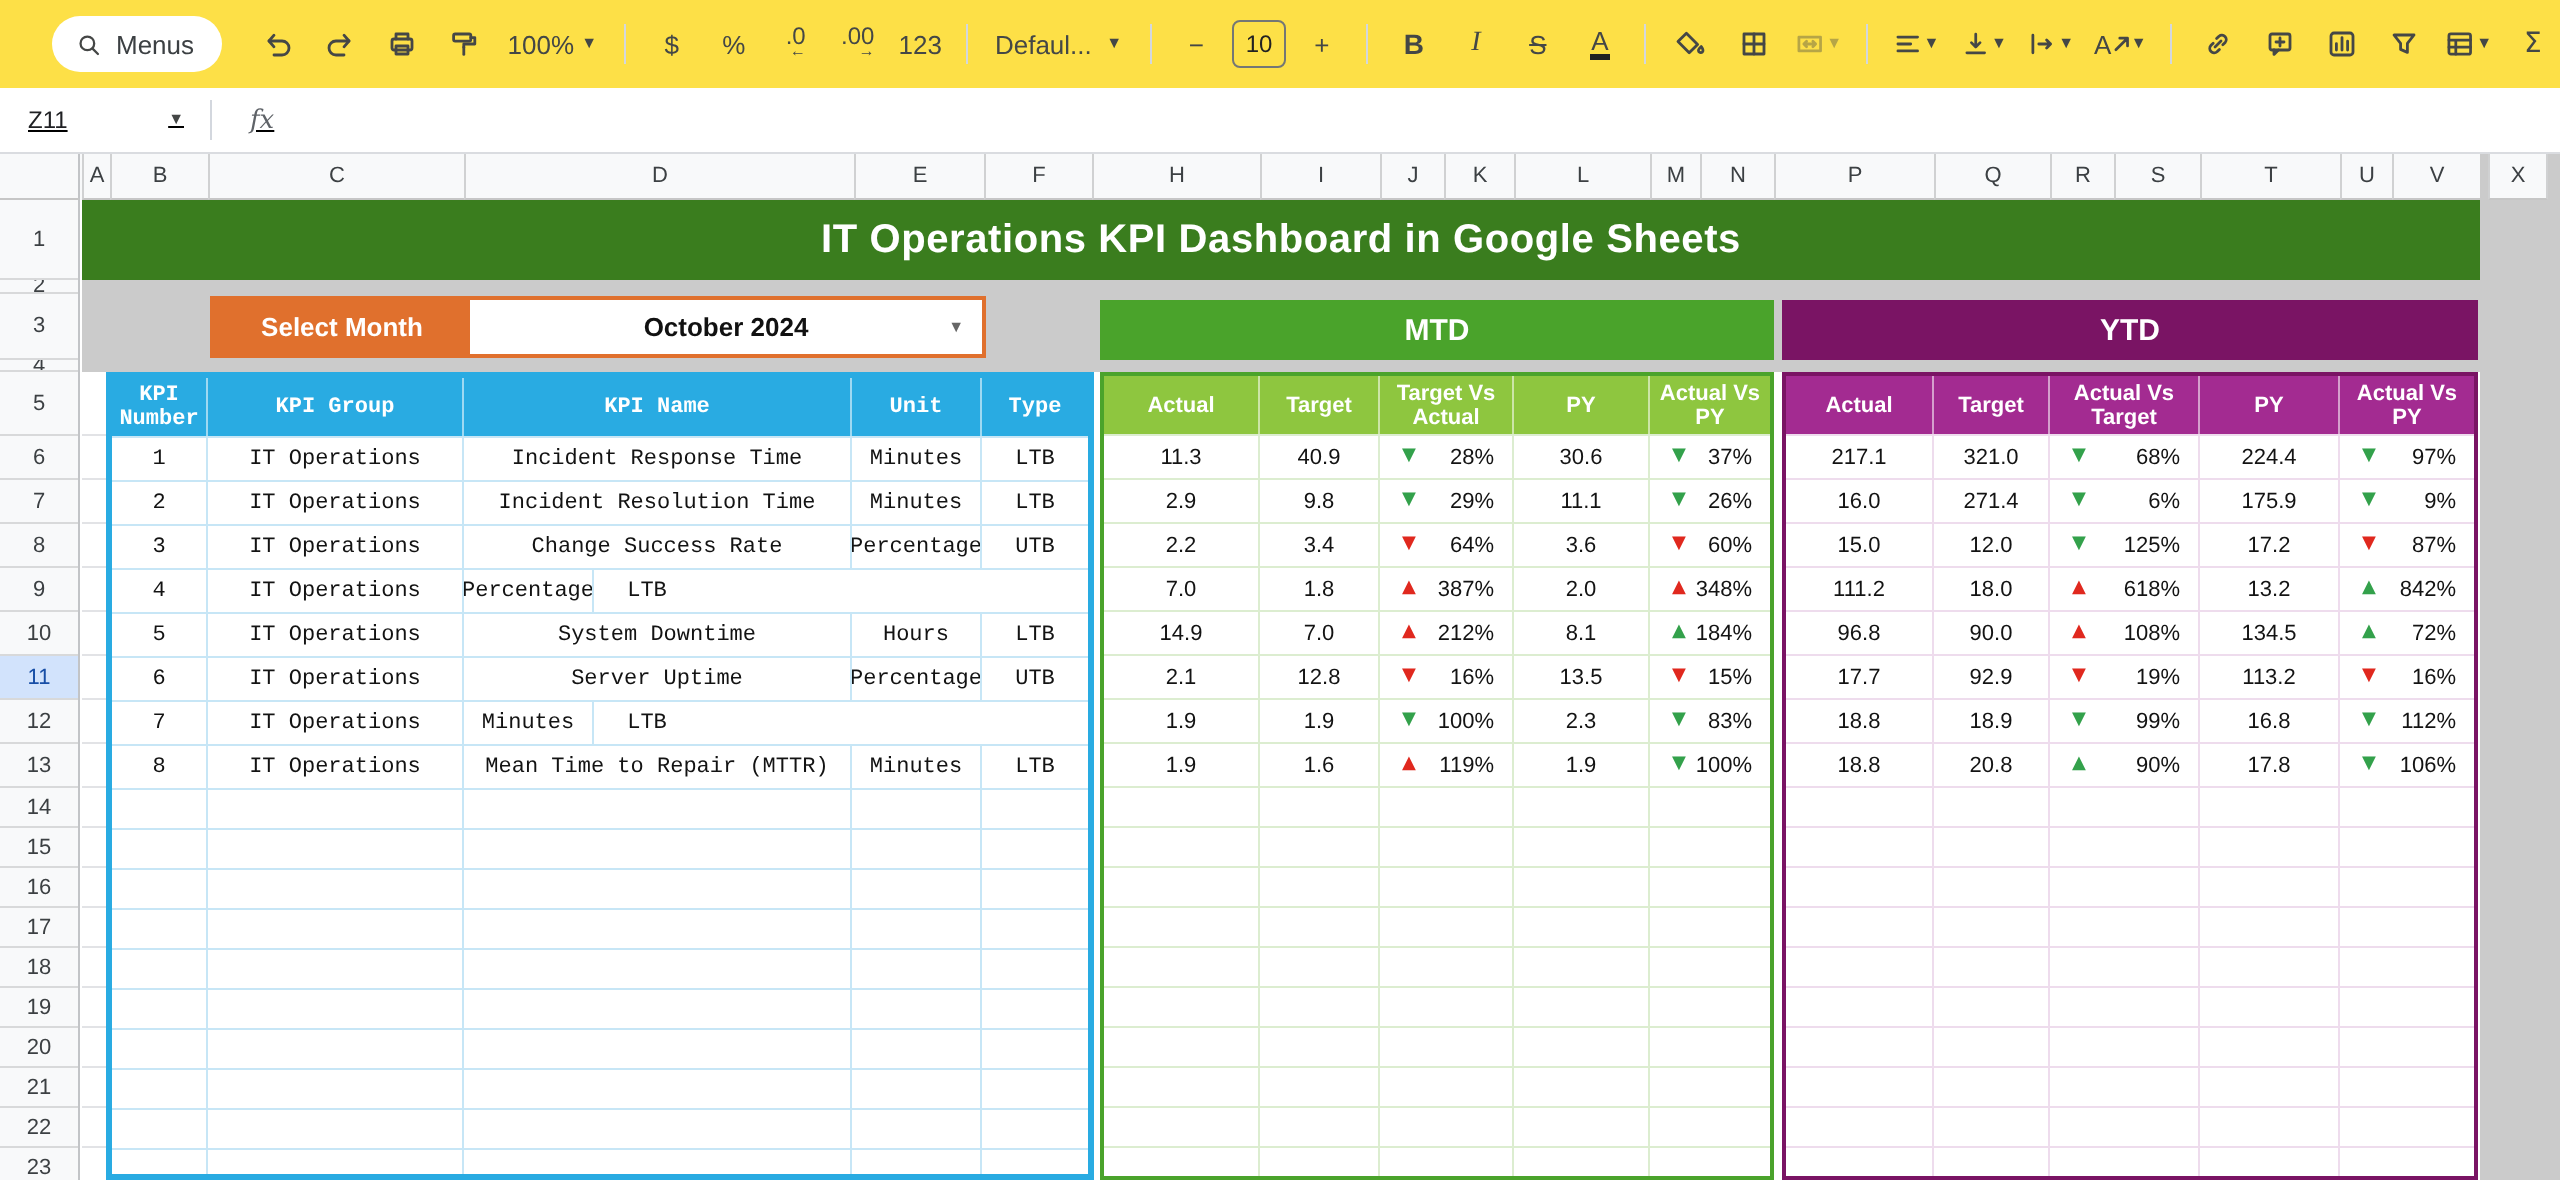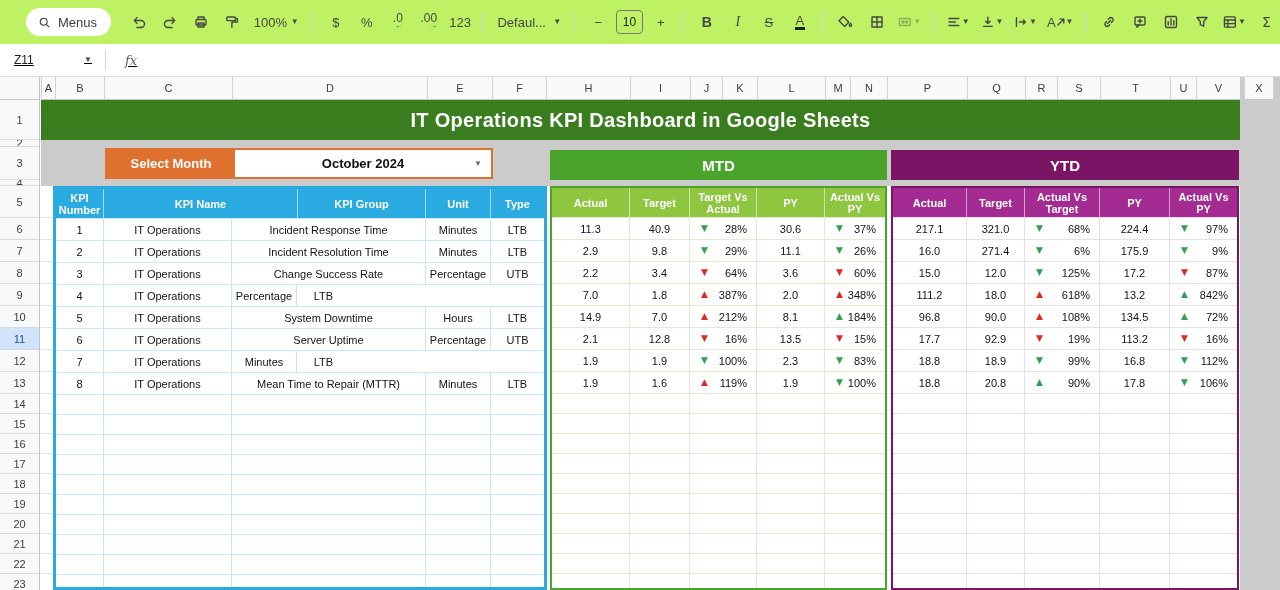--- a/index.html
+++ b/index.html
@@ -1,21 +1,21 @@
 <!DOCTYPE html>
 <html><head>
 <meta charset="utf-8">
 <style>
   html,body{margin:0;padding:0;}
   body{width:1280px;height:590px;overflow:hidden;position:relative;background:#fff;
        font-family:"Liberation Sans","DejaVu Sans",sans-serif;-webkit-font-smoothing:antialiased;}
   .app{position:absolute;inset:0;}
 
   
-  .toolbar{position:absolute;left:0;top:0;width:1280px;height:44px;background:#bef264;
+  .toolbar{position:absolute;left:0;top:0;width:1280px;height:44px;background:#fde047;
            display:flex;align-items:center;padding-left:26px;box-sizing:border-box;gap:4px;}
   .pill{height:28px;background:#fff;border-radius:14px;display:flex;align-items:center;gap:7px;
         padding:0 14px 0 12px;margin-right:10px;color:#3c4043;font-size:13px;}
   .tbtn{height:27px;min-width:27px;border:none;background:transparent;border-radius:4px;
         display:flex;align-items:center;justify-content:center;color:#444746;font-size:13px;
         padding:0 3px;cursor:pointer;}
   .tbtn.wide{padding:0 5px;}
   .ic{stroke:#454746;fill:none;stroke-width:1.4;stroke-linecap:round;stroke-linejoin:round;}
   .caret{font-size:8px;color:#444746;line-height:1;}
   .vdiv{width:1px;height:20px;background:#d3d7de;margin:0 5px;flex:none;}
@@ -331,25 +331,25 @@
       <div class="mvalue">
         <span>October 2024</span>
         <span class="caret">▼</span>
       </div>
     </div>
 
     <div class="secband mtdband">MTD</div>
     <div class="secband ytdband">YTD</div>
 
     <div id="tables">
-        <div class="tbl" style="left: 53px; width: 494px; border-width: 3px; border-color: rgb(41, 171, 226); --sep: #c7e6f6;">
+        <div class="tbl" style="left: 53px; width: 494px; border-width: 3px; border-color: rgb(41, 171, 226); font-family: Liberation Mono, monospace; --sep: #c7e6f6;">
           <div class="trow thead" style="height: 30px; background: rgb(41, 171, 226);">
             <div class="hcell" style="width: 48px;">KPI Number</div>
+            <div class="hcell" style="width: 128px;">KPI Group</div>
             <div class="hcell" style="width: 194px;">KPI Name</div>
-            <div class="hcell" style="width: 128px;">KPI Group</div>
             <div class="hcell" style="width: 65px;">Unit</div>
             <div class="hcell last" style="width: 53px;">Type</div>
           </div>
           <div class="trow" style="height: 22px;">
             <div class="cell" style="width: 48px;">1</div>
             <div class="cell" style="width: 128px;">IT Operations</div>
             <div class="cell" style="width: 194px;">Incident Response Time</div>
             <div class="cell" style="width: 65px;">Minutes</div>
             <div class="cell last" style="width: 53px;">LTB</div>
           </div>

